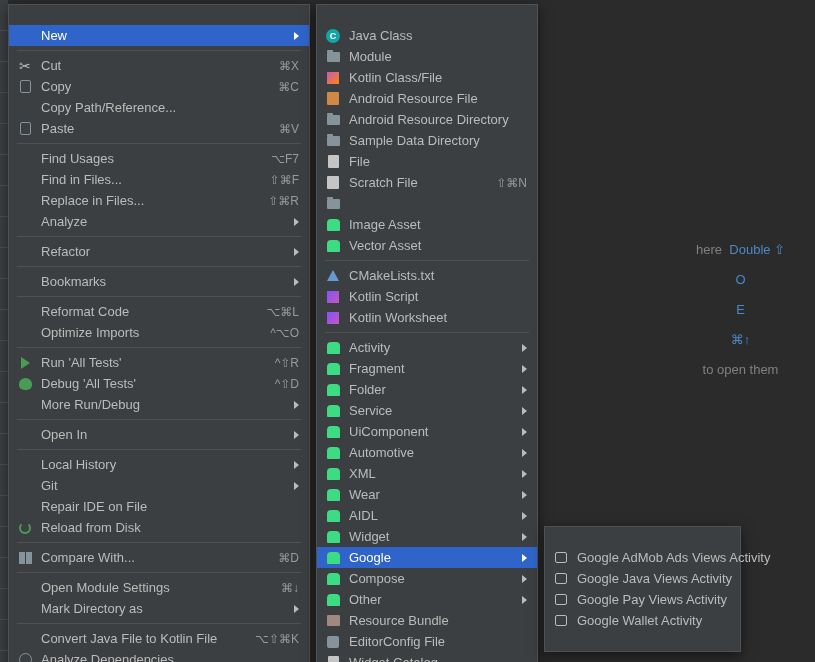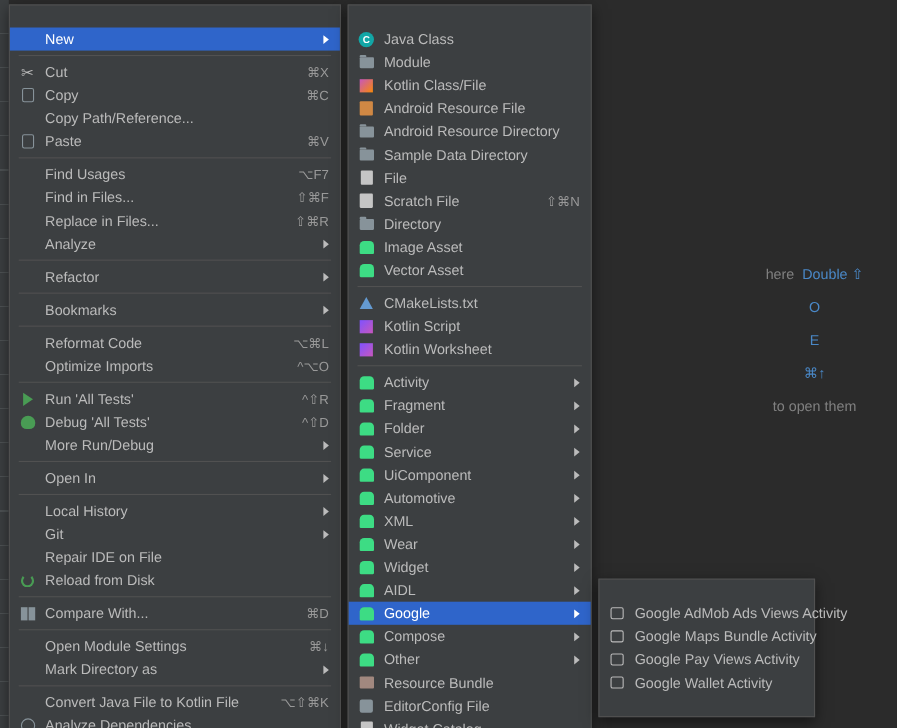--- a/index.html
+++ b/index.html
@@ -305,21 +305,20 @@
       <span class="icon">
         <span class="i-scratch"></span>
       </span>
       <span class="label">Scratch File</span>
       <span class="shortcut">⇧⌘N</span>
     </div>
     <div class="item">
       <span class="icon">
         <span class="i-folder"></span>
       </span>
-      <span class="label">Directory</span>
     </div>
     <div class="item">
       <span class="icon">
         <span class="i-android"></span>
       </span>
       <span class="label">Image Asset</span>
     </div>
     <div class="item">
       <span class="icon">
         <span class="i-android"></span>
@@ -399,28 +398,28 @@
       <span class="icon">
         <span class="i-android"></span>
       </span>
       <span class="label">Wear</span>
       <span class="submenu-arrow"></span>
     </div>
     <div class="item">
       <span class="icon">
         <span class="i-android"></span>
       </span>
+      <span class="label">AIDL</span>
+      <span class="submenu-arrow"></span>
+    </div>
+    <div class="item">
+      <span class="icon">
+        <span class="i-android"></span>
+      </span>
       <span class="label">Widget</span>
-      <span class="submenu-arrow"></span>
-    </div>
-    <div class="item">
-      <span class="icon">
-        <span class="i-android"></span>
-      </span>
-      <span class="label">AIDL</span>
       <span class="submenu-arrow"></span>
     </div>
     <div class="item selected">
       <span class="icon">
         <span class="i-android"></span>
       </span>
       <span class="label">Google</span>
       <span class="submenu-arrow"></span>
     </div>
     <div class="item">
@@ -460,21 +459,21 @@
     <div class="item">
       <span class="icon">
         <span class="i-wallet"></span>
       </span>
       <span class="label">Google AdMob Ads Views Activity</span>
     </div>
     <div class="item">
       <span class="icon">
         <span class="i-wallet"></span>
       </span>
-      <span class="label">Google Maps Bundle Activity</span>
+      <span class="label">Google Java Views Activity</span>
     </div>
     <div class="item">
       <span class="icon">
         <span class="i-wallet"></span>
       </span>
       <span class="label">Google Pay Views Activity</span>
     </div>
     <div class="item">
       <span class="icon">
         <span class="i-wallet"></span>

